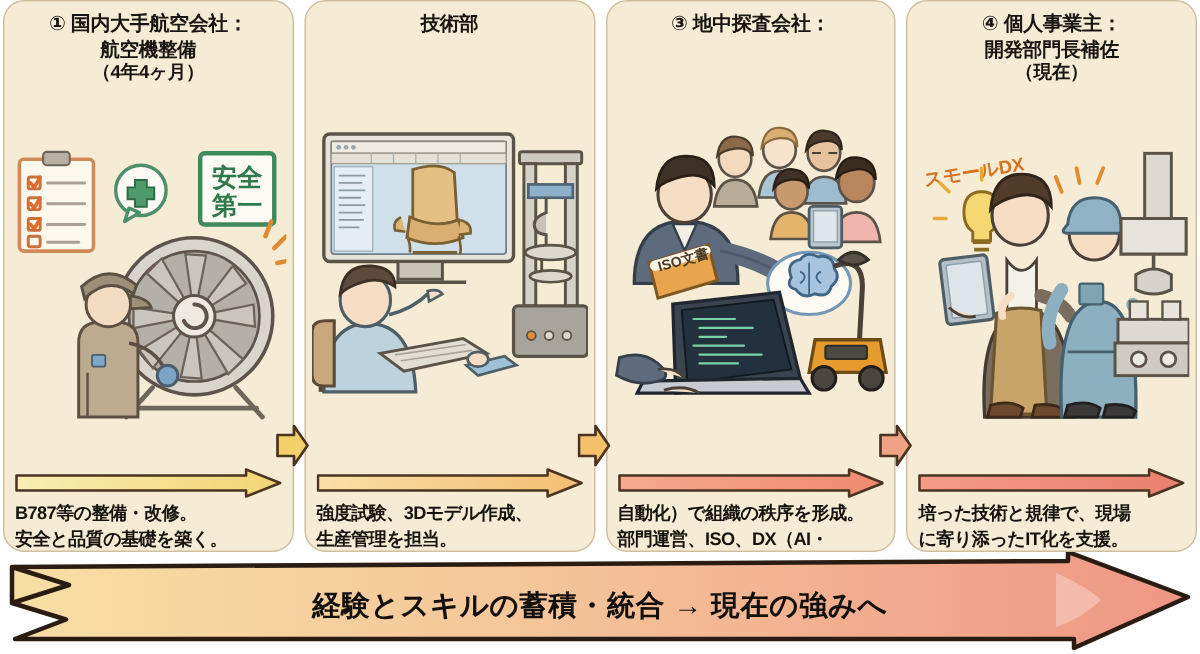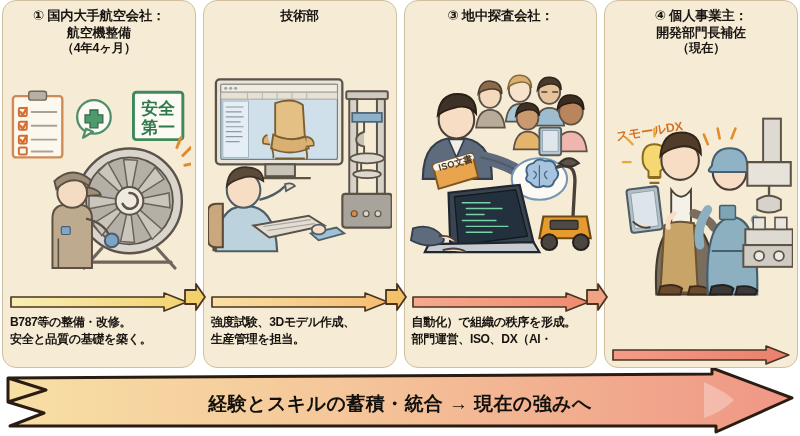--- a/index.html
+++ b/index.html
@@ -49,21 +49,21 @@
   }
   .panel-art svg{display:block;width:100%;height:100%;}
 
   
   .panel-arrow{
     height:20px;margin:2px 7px 2px 7px;position:relative;
   }
   .panel-arrow svg{display:block;width:100%;height:100%;}
 
   .panel-cap{
-    padding:0 7px 20px 7px;
+    padding:0 7px 0 7px;
     font-size:12.1px;
     font-weight:bold;
     line-height:1.36;
     color:#17130f;
     letter-spacing:-0.4px;
   }
   .panel-cap .cl{display:block;white-space:nowrap;}
 
   
   .connector{
@@ -513,20 +513,24 @@
           <defs>
               <linearGradient id="g4" x1="0" x2="1">
                 <stop offset="0" stop-color="#f49c88"></stop>
                 <stop offset="1" stop-color="#e9806d"></stop>
               </linearGradient>
             </defs>
           <path d="M1 5 H156 V1 L179 10 L156 19 V15 H1 Z" fill="url(#g4)" stroke="#4a3421" stroke-width="1.7" stroke-linejoin="round"></path>
         </svg>
       </div>
 
+      <div class="panel-cap">
+        <span class="cl">培った技術と規律で、現場</span>
+        <span class="cl">に寄り添ったIT化を支援。</span>
+      </div>
     </div>
   </div>
 
   <div class="connector" style="left:184px;">
     <svg viewBox="0 0 22 30" preserveAspectRatio="none">
       <path d="M1 8 H12 V2 L21 15 L12 28 V22 H1 Z" fill="#f4d06a" stroke="#4a3421" stroke-width="1.8" stroke-linejoin="round"></path>
     </svg>
   </div>
   <div class="connector" style="left:385px;">
     <svg viewBox="0 0 22 30" preserveAspectRatio="none">

